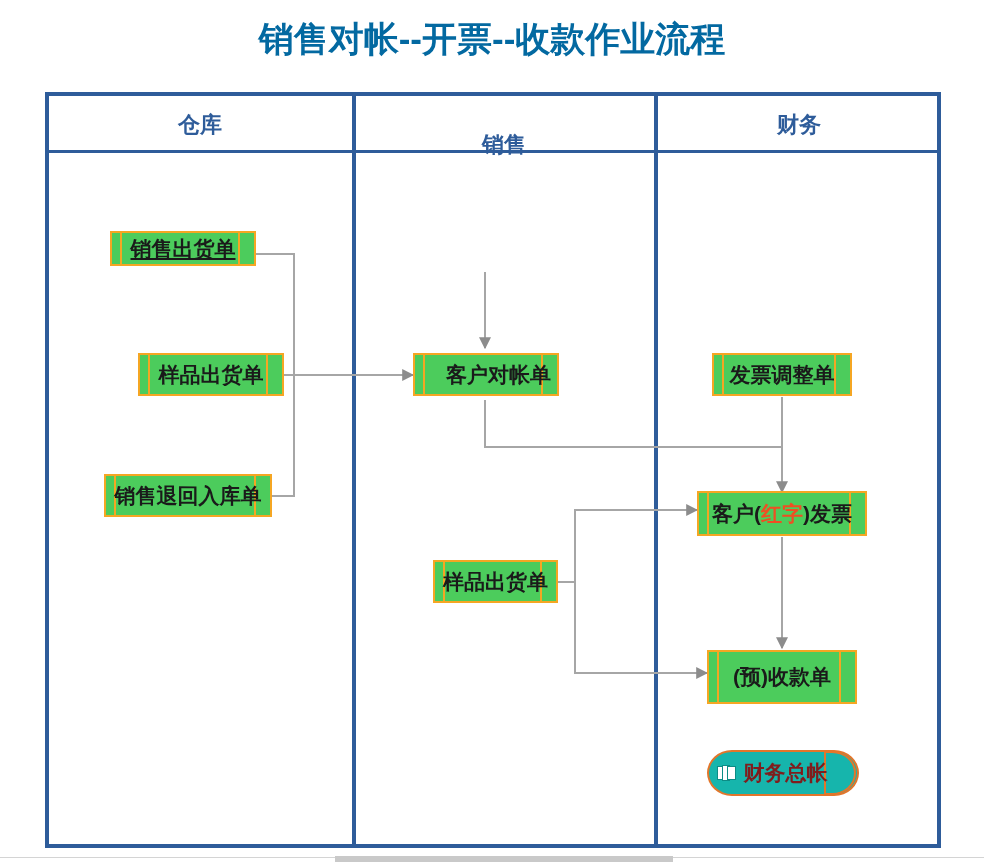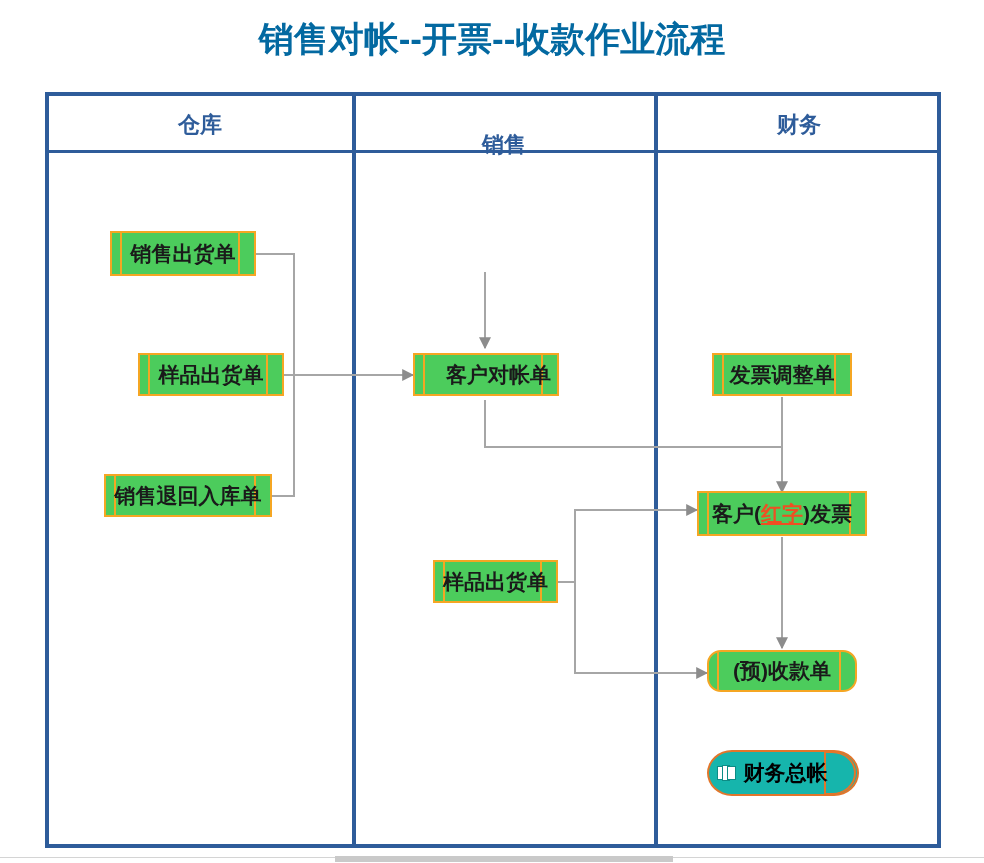--- a/index.html
+++ b/index.html
@@ -97,36 +97,36 @@
     position: absolute;
     top: 0;
     bottom: 0;
     width: 2px;
     background: #F5A623;
   }
   .node::before { left: 8px; }
   .node::after  { right: 14px; }
 
   .node .txt { position: relative; z-index: 2; padding: 0 6px; }
-  .hl-red { color: #F04E23; text-decoration: underline; }
+  .hl-red { color: #F04E23; }
 
   
   .cylinder {
     position: absolute;
     box-sizing: border-box;
     background: #16B5AC;
     border: 2px solid #E2762B;
     border-radius: 26px / 24px;
     display: flex;
     align-items: center;
     justify-content: center;
     gap: 8px;
     font-size: 21px;
     font-weight: bold;
-    color: #000000;
+    color: #7f1d1d;
     white-space: nowrap;
     z-index: 5;
   }
   .cylinder .cap {
     position: absolute;
     right: 1px;
     top: -1px;
     bottom: -1px;
     width: 30px;
     border: 2px solid #E2762B;
@@ -242,21 +242,21 @@
       <path d="M 782 397 L 782 492" marker-end="url(#arrow)"></path>
 
       <path d="M 558 582 L 575 582"></path>
       <path d="M 575 582 L 575 510 L 697 510" marker-end="url(#arrow)"></path>
       <path d="M 575 582 L 575 673 L 707 673" marker-end="url(#arrow)"></path>
 
       <path d="M 782 537 L 782 648" marker-end="url(#arrow)"></path>
     </g>
   </svg>
 
-  <div class="node" style="left:110px; top:231px; width:146px; height:45px;">
+  <div class="node" style="left:110px; top:231px; width:146px; height:35px;text-decoration:underline;">
     <span class="txt">销售出货单</span>
   </div>
 
   <div class="node" style="left:110px; top:353px; width:146px; height:43px;margin-left:28px;">
     <span class="txt">样品出货单</span>
   </div>
 
   <div class="node" style="left:104px; top:474px; width:168px; height:43px;">
     <span class="txt">销售退回入库单</span>
   </div>
@@ -271,21 +271,21 @@
   </div>
 
   <div class="node" style="left:712px; top:353px; width:140px; height:43px;">
     <span class="txt">发票调整单</span>
   </div>
 
   <div class="node" style="left:697px; top:491px; width:170px; height:45px;">
     <span class="txt"><span>客户(</span><span class="hl-red">红字</span><span>)发票</span></span>
   </div>
 
-  <div class="node" style="left:707px; top:650px; width:150px; height:42px;border-radius:14px;">
+  <div class="node" style="left:707px; top:650px; width:150px; height:54px;">
     <span class="txt">(预)收款单</span>
   </div>
 
   <div class="cylinder" style="left:707px; top:750px; width:152px; height:46px;">
     <span class="cyl-inner">
       <span class="pages-icon">
         <i></i>
           <i></i>
           <i></i>
       </span>

